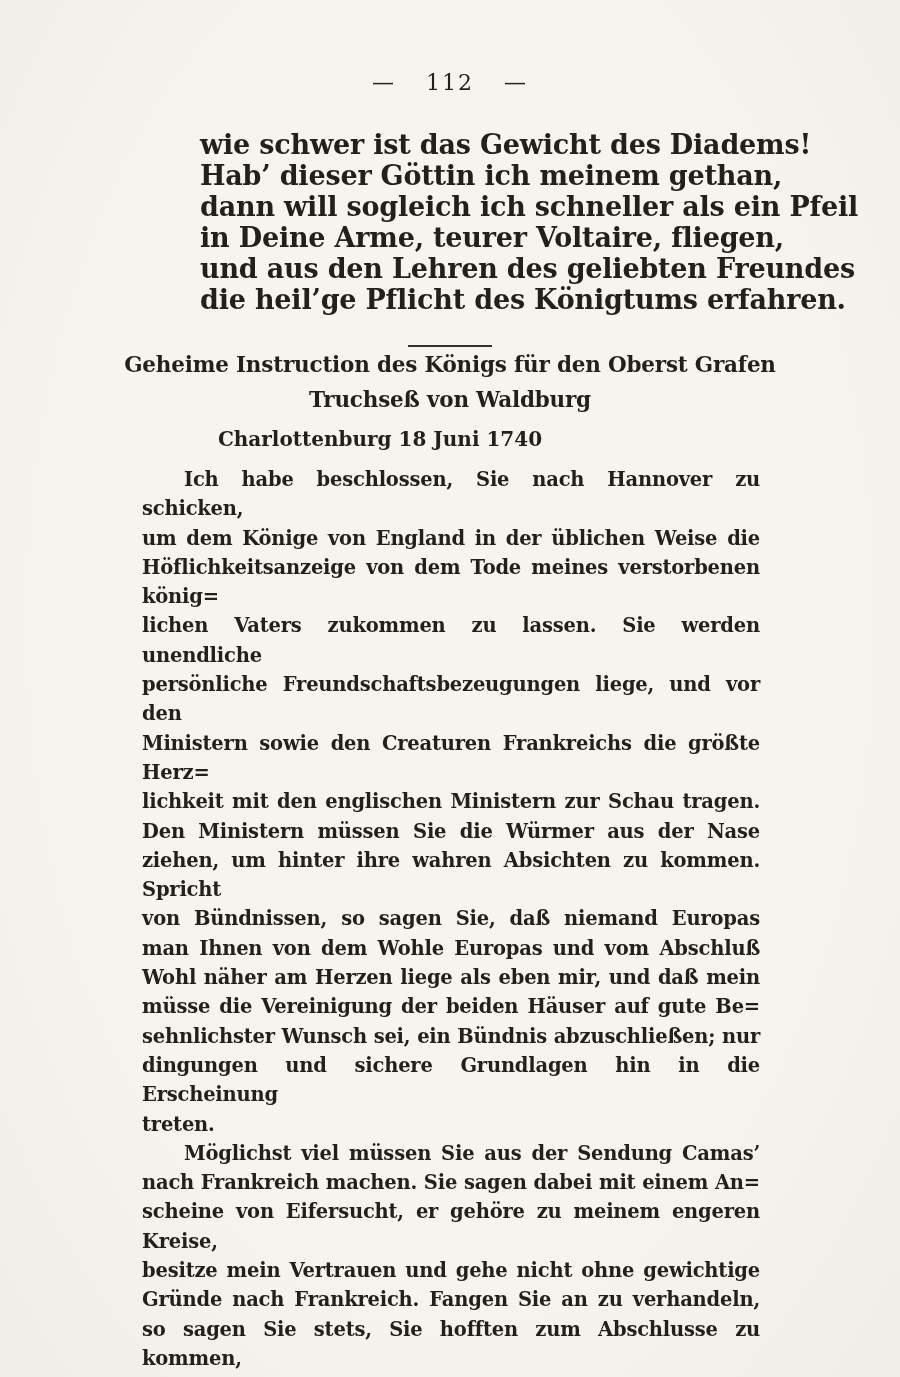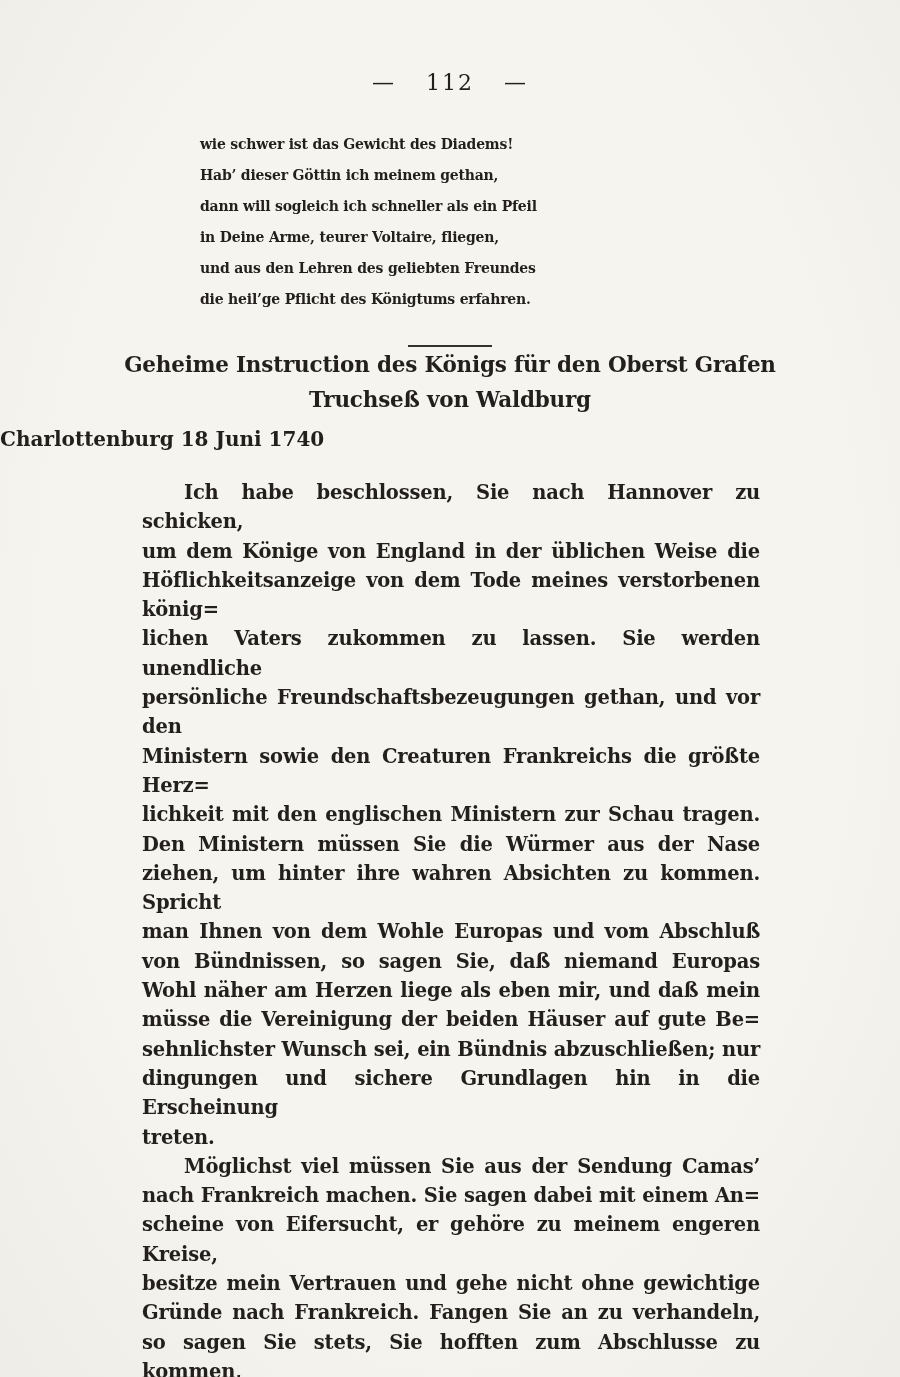--- a/index.html
+++ b/index.html
@@ -25,21 +25,21 @@
     align-items: center;
     gap: 30px;
     padding-top: 70px;
     font-size: 22px;
     letter-spacing: 2px;
   }
   .pagenum-row .dash { font-size: 22px; }
   
   .poem {
     margin: 34px 0 0 200px;
-    font-size: 14px;
+    font-size: 27px;
     line-height: 31px;
     letter-spacing: -0.2px;
     font-weight: 600;
   }
   
   .rule-center {
     width: 84px;
     height: 2px;
     background: #35322e;
     margin: 30px auto 0 auto;
@@ -50,31 +50,31 @@
     margin-top: 16px;
   }
   .sec-title {
     text-align: center;
     font-size: 21.5px;
     font-weight: bold;
     line-height: 35px;
     letter-spacing: -0.2px;
   }
   .dateline {
-    text-align: left;
+    text-align: center;
     padding-right: 140px;
     font-size: 20px;
     margin-top: 10px;
     font-weight: 600;
   }
   
   .bodytext {
     width: 618px;
     margin-left: 142px;
-    margin-top: 27px;
+    margin-top: 14px;
     font-size: 19.5px;
     line-height: 29.3px;
     letter-spacing: -0.2px;
     font-weight: 600;
   }
   .jline {
     text-align: justify;
     text-align-last: justify;
   }
   .jline.lastline { text-align-last: left; }
@@ -108,27 +108,27 @@
     <div>Truchseß von Waldburg</div>
   </div>
 
   <div class="dateline">Charlottenburg 18 Juni 1740</div>
 
   <div class="bodytext">
     <div class="jline indent">Ich habe beschlossen, Sie nach Hannover zu schicken,</div>
     <div class="jline">um dem Könige von England in der üblichen Weise die</div>
     <div class="jline">Höflichkeitsanzeige von dem Tode meines verstorbenen könig=</div>
     <div class="jline">lichen Vaters zukommen zu lassen.  Sie werden unendliche</div>
-    <div class="jline">persönliche Freundschaftsbezeugungen gethan, und vor den</div>
+    <div class="jline">persönliche Freundschaftsbezeugungen liege, und vor den</div>
     <div class="jline">Ministern sowie den Creaturen Frankreichs die größte Herz=</div>
     <div class="jline">lichkeit mit den englischen Ministern zur Schau tragen.</div>
     <div class="jline">Den Ministern müssen Sie die Würmer aus der Nase</div>
     <div class="jline">ziehen, um hinter ihre wahren Absichten zu kommen.  Spricht</div>
+    <div class="jline">von Bündnissen, so sagen Sie, daß niemand Europas</div>
     <div class="jline">man Ihnen von dem Wohle Europas und vom Abschluß</div>
-    <div class="jline">von Bündnissen, so sagen Sie, daß niemand Europas</div>
     <div class="jline">Wohl näher am Herzen liege als eben mir, und daß mein</div>
     <div class="jline">müsse die Vereinigung der beiden Häuser auf gute Be=</div>
     <div class="jline">sehnlichster Wunsch sei, ein Bündnis abzuschließen; nur</div>
     <div class="jline">dingungen und sichere Grundlagen hin in die Erscheinung</div>
     <div class="jline lastline">treten.</div>
   </div>
 
   <div class="bodytext" style="margin-top:0;">
     <div class="jline indent">Möglichst viel müssen Sie aus der Sendung Camas’</div>
     <div class="jline">nach Frankreich machen.  Sie sagen dabei mit einem An=</div>

